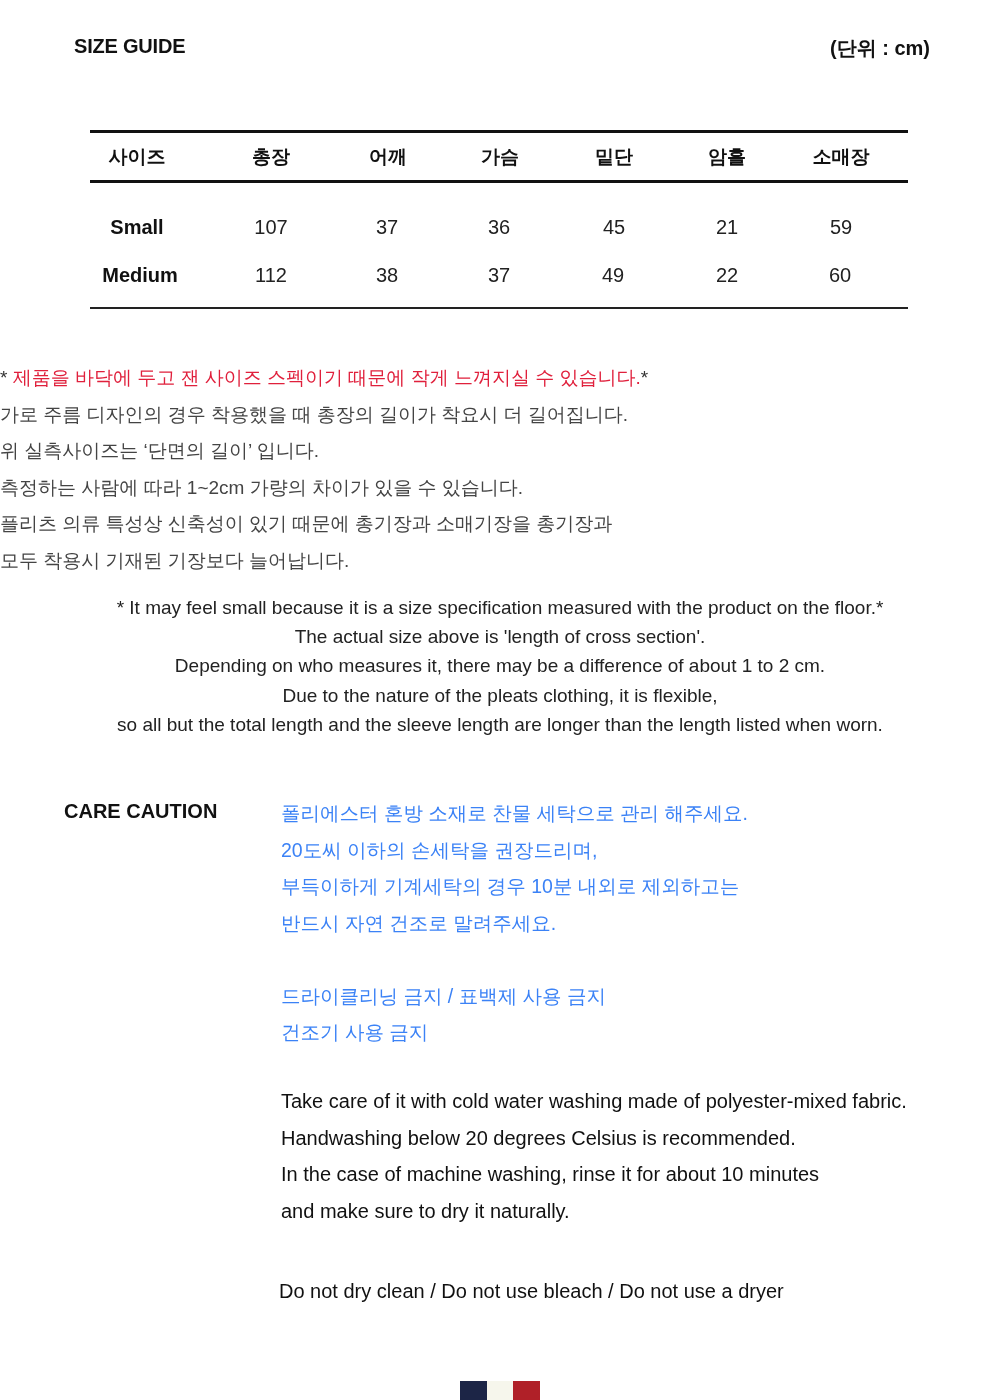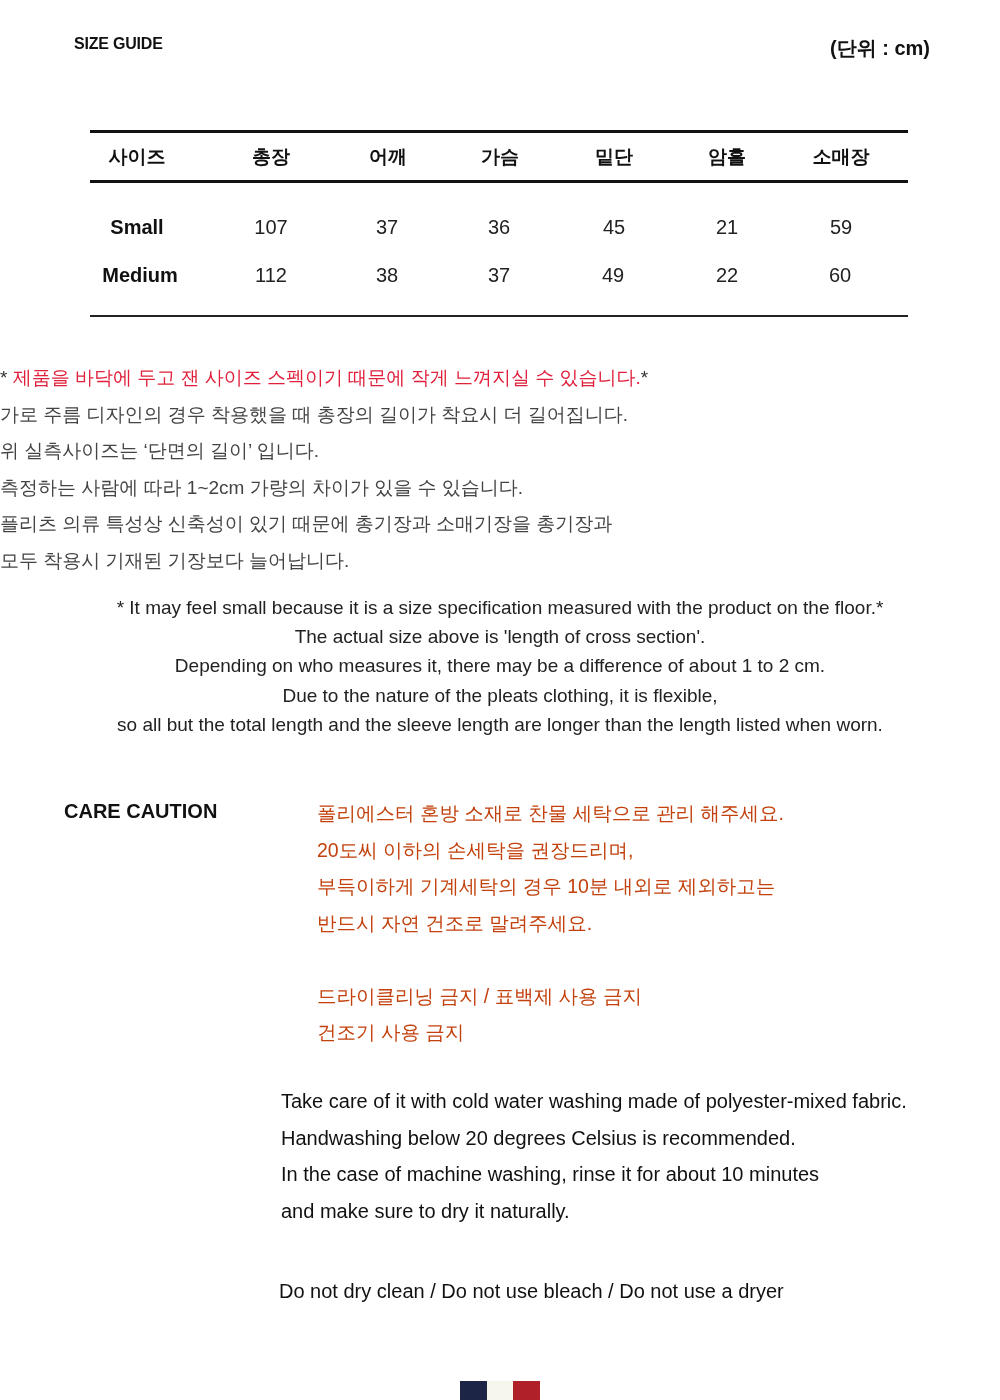--- a/index.html
+++ b/index.html
@@ -12,39 +12,39 @@
     body {
       position: relative;
       font-family: "Liberation Sans", "DejaVu Sans", sans-serif;
       color: #111111;
     }
     .abs { position: absolute; }
 
     
     .title {
       left: 74px; top: 35px;
-      font-size: 16px; font-weight: bold; letter-spacing: -0.2px;
+      font-size: 20px; font-weight: bold; letter-spacing: -0.2px;
       color: #111;
     }
     .unit {
       right: 70px; top: 35px;
       font-size: 20px; font-weight: bold;
       color: #111;
     }
 
     
     .size-table {
       left: 90px; top: 130px; width: 818px;
     }
     .rule-thick { height: 3px; background: #111; width: 100%; }
     .rule-thin { height: 1.5px; background: #222; width: 100%; }
     .thead {
       display: flex; height: 47px; align-items: center;
     }
-    .tbody { padding-top: 20px; padding-bottom: 16px; }
+    .tbody { padding-top: 20px; padding-bottom: 8px; }
     .trow { display: flex; height: 48px; align-items: center; }
     .cell {
       text-align: center; font-size: 20px;
     }
     .hcell { font-weight: bold; font-size: 19px; color: #111; }
     .rowlabel { font-weight: bold; font-size: 20px; color: #111; }
     .val { font-size: 20px; color: #222; }
 
     .thead .cell, .trow .cell { position: absolute; transform: translateX(-50%); white-space: nowrap; }
     .thead, .trow { position: relative; }
@@ -72,22 +72,22 @@
 
     
     .care-title {
       left: 64px; top: 800px;
       font-size: 20px; font-weight: bold; color: #111;
     }
     .care-body {
       left: 281px; top: 795px;
     }
     .care-body .line {
-      font-size: 19.5px; line-height: 36.5px; color: #c2410c;
-      white-space: nowrap; height: 36.5px; margin-left: 36px;
+      font-size: 19.5px; line-height: 36.5px; color: #3b82f6;
+      white-space: nowrap; height: 36.5px;
     }
     .care-body .gap { height: 36.5px; }
     .care-en {
       left: 281px; top: 1083px;
     }
     .care-en .line {
       font-size: 20px; line-height: 36.5px; color: #111;
       white-space: nowrap;
     }
     .care-footer {

